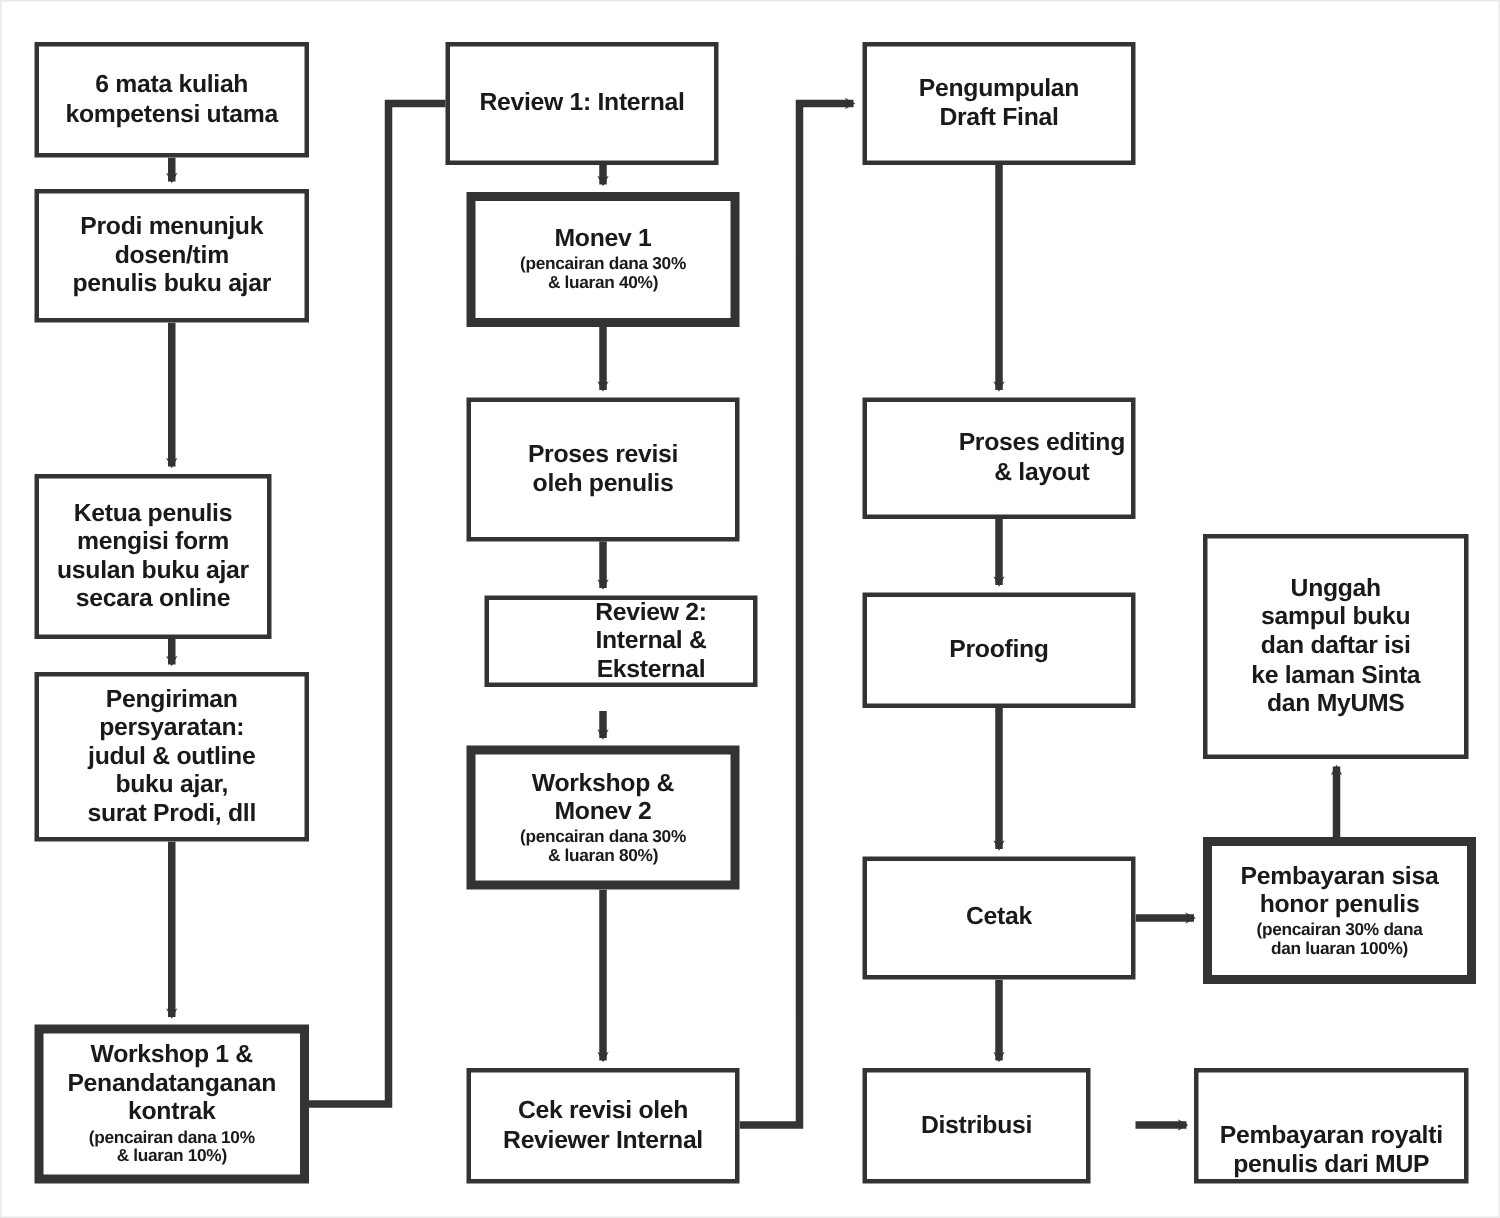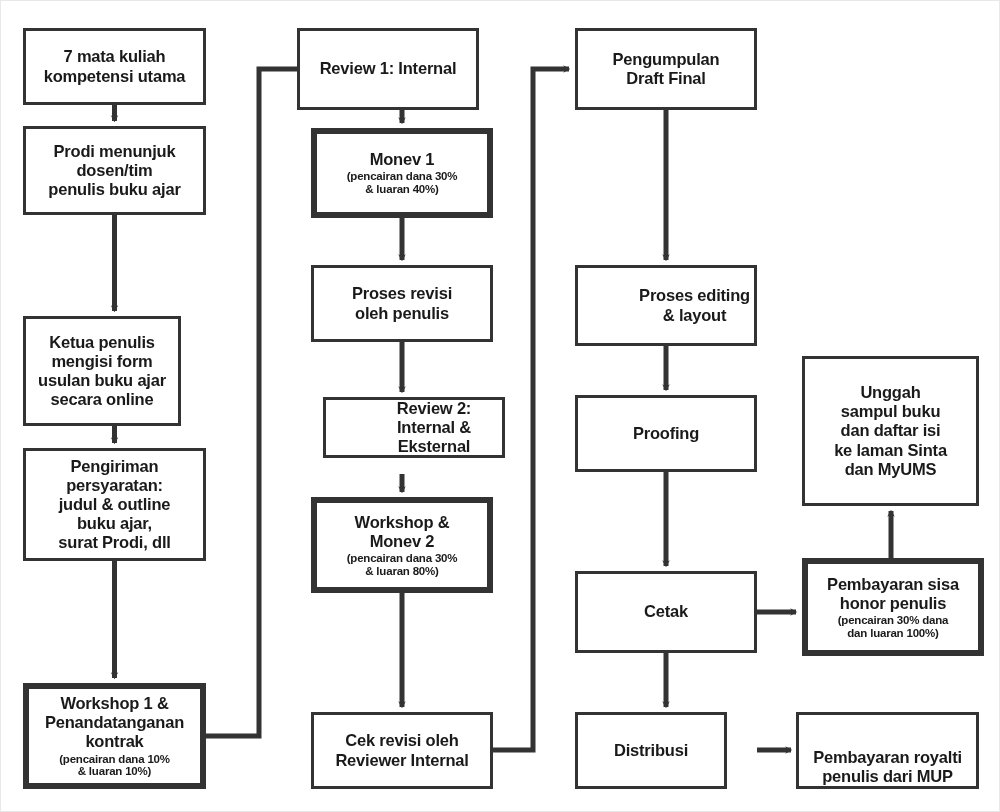--- a/index.html
+++ b/index.html
@@ -98,21 +98,21 @@
       <line x1="665" y1="652" x2="665" y2="706" marker-end="url(#arrowhead)"></line>
 
       <line x1="756" y1="611" x2="795" y2="611" marker-end="url(#arrowhead)"></line>
       <line x1="890" y1="557" x2="890" y2="510" marker-end="url(#arrowhead)"></line>
       <line x1="756" y1="749" x2="790" y2="749" marker-end="url(#arrowhead)"></line>
     </g>
   </svg>
 
   <div id="nodes-layer">
       <div class="node" style="left: 22px; top: 27px; width: 183px; height: 77px;">
-        <div class="title">7 mata kuliah
+        <div class="title">6 mata kuliah
 kompetensi utama</div>
       </div>
       <div class="node" style="left: 22px; top: 125px; width: 183px; height: 89px;">
         <div class="title">Prodi menunjuk
 dosen/tim
 penulis buku ajar</div>
       </div>
       <div class="node" style="left: 22px; top: 315px; width: 158px; height: 110px;">
         <div class="title">Ketua penulis
 mengisi form
@@ -134,21 +134,21 @@
 &amp; luaran 10%)</div>
       </div>
       <div class="node" style="left: 296px; top: 27px; width: 182px; height: 82px;">
         <div class="title">Review 1: Internal</div>
       </div>
       <div class="node thick" style="left: 310px; top: 127px; width: 182px; height: 90px;">
         <div class="title">Monev 1</div>
         <div class="sub">(pencairan dana 30%
 &amp; luaran 40%)</div>
       </div>
-      <div class="node" style="left: 310px; top: 264px; width: 182px; height: 77px;">
+      <div class="node" style="left: 310px; top: 264px; width: 182px; height: 96px;">
         <div class="title">Proses revisi
 oleh penulis</div>
       </div>
       <div class="node" style="left: 322px; top: 396px; width: 182px; height: 61px; padding-left: 40px;">
         <div class="title">Review 2:
 Internal &amp; Eksternal</div>
       </div>
       <div class="node thick" style="left: 310px; top: 496px; width: 182px; height: 96px;">
         <div class="title">Workshop &amp;
 Monev 2</div>

